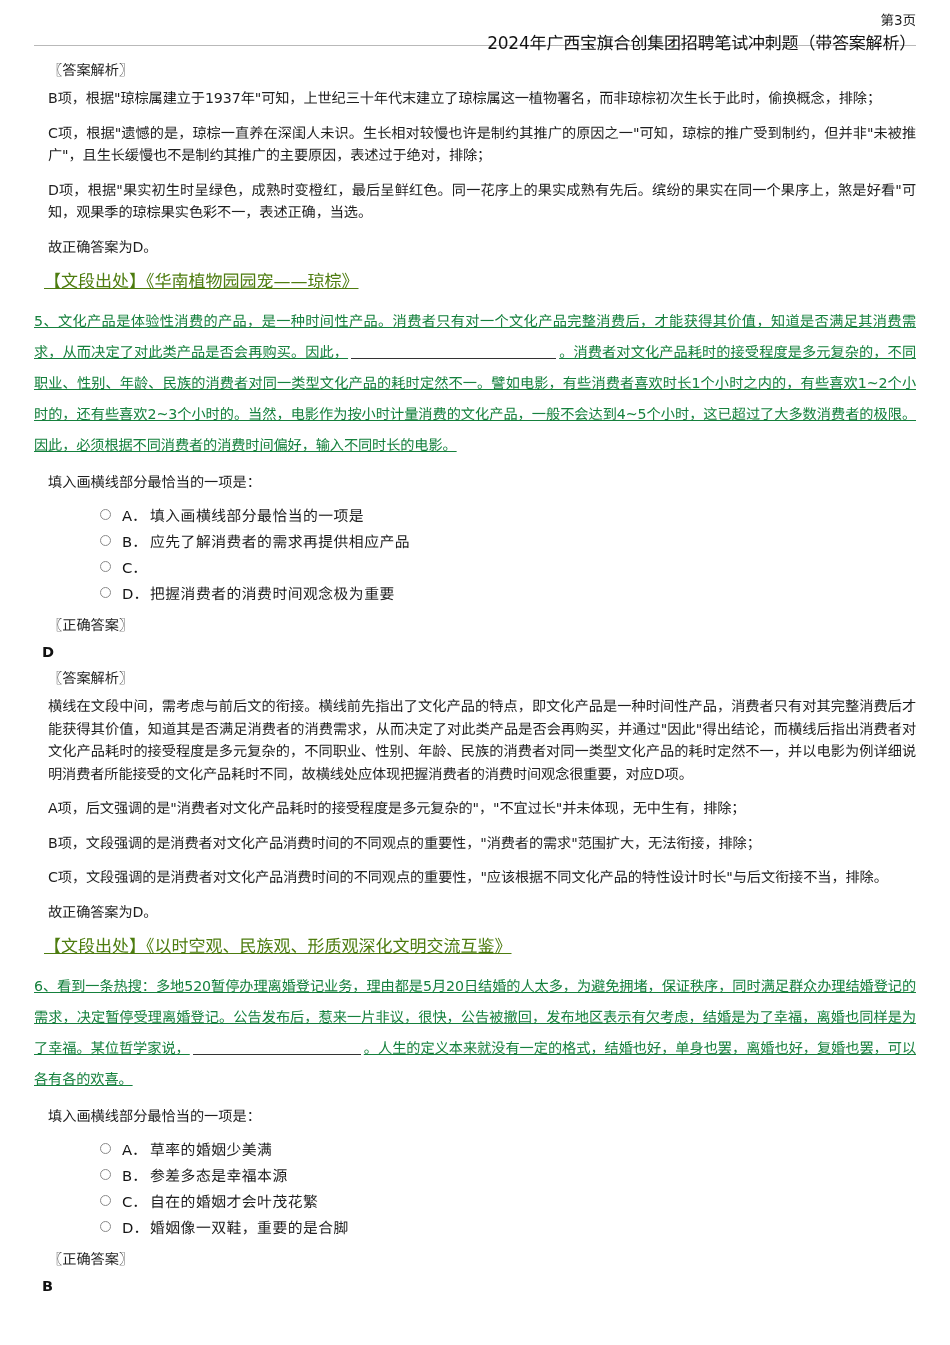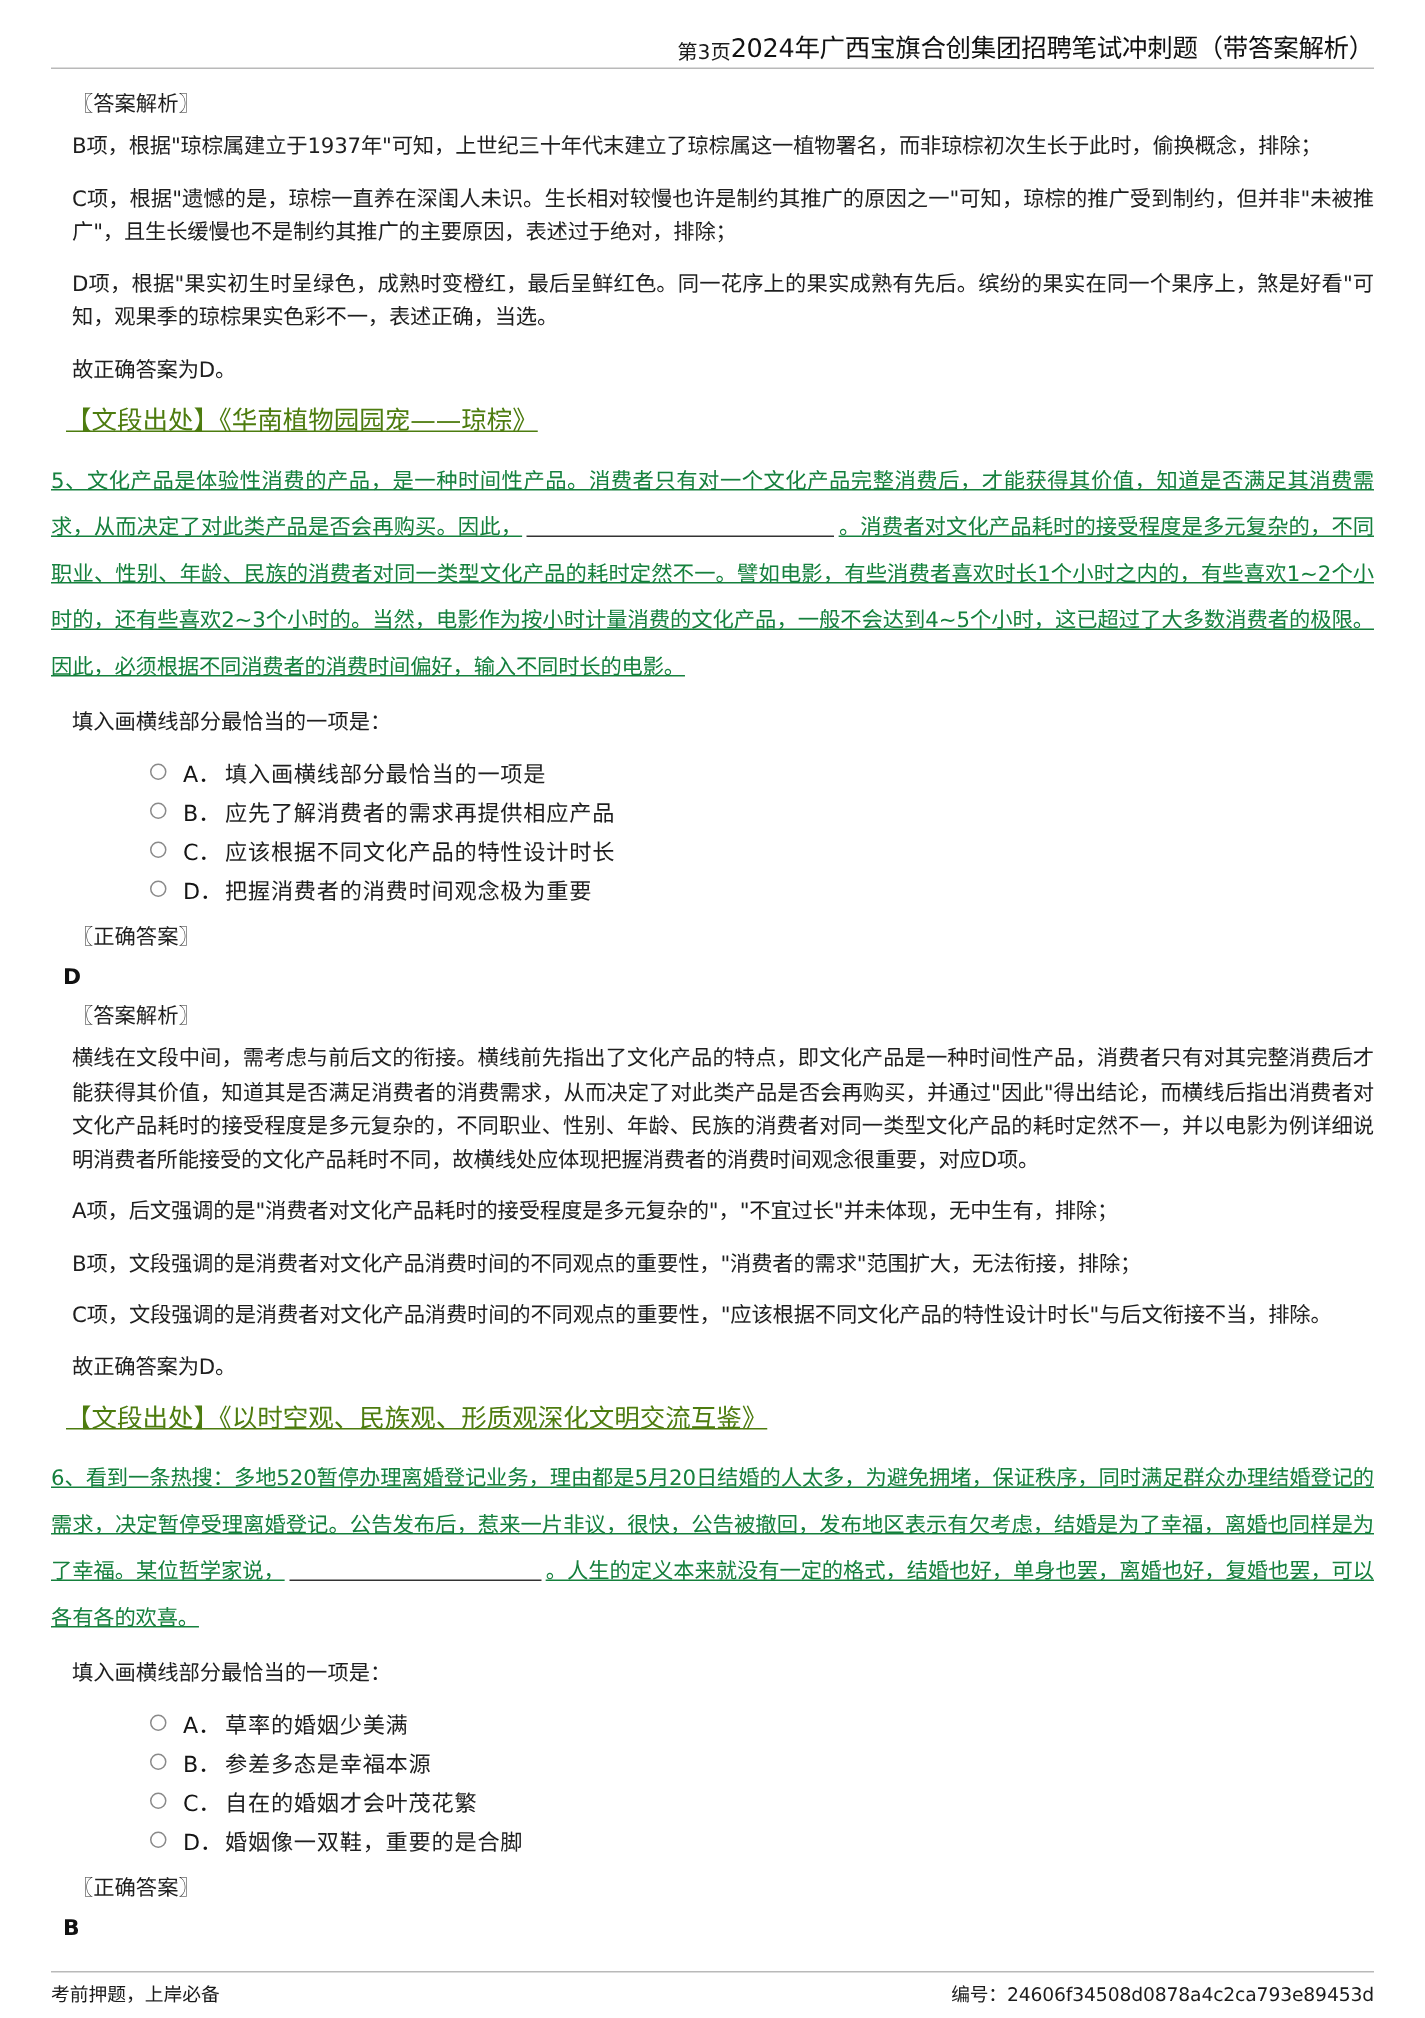--- a/index.html
+++ b/index.html
@@ -23,23 +23,24 @@
     padding: 0 34px;
   }
 
   
   .header {
     position: relative;
     height: 34px;
     border-bottom: 1px solid #b9b9b9;
     display: flex;
     align-items: flex-end;
-    justify-content: flex-end;
+    justify-content: flex-start;
     padding-bottom: 2px;
     margin: 9px 0 0 0;
+    flex-direction: column;
   }
   .header-left {
     font-size: 13.5px;
     color: #1b1b1b;
     letter-spacing: 0px;
     white-space: nowrap;
   }
   .header-right {
     font-size: 17px;
     color: #111;
@@ -192,21 +193,20 @@
         <span class="opt-text">填入画横线部分最恰当的一项是</span>
       </div>
       <div class="option">
         <span class="radio"></span>
         <span class="opt-key">B．</span>
         <span class="opt-text">应先了解消费者的需求再提供相应产品</span>
       </div>
       <div class="option">
         <span class="radio"></span>
         <span class="opt-key">C．</span>
-        <span class="opt-text">应该根据不同文化产品的特性设计时长</span>
       </div>
       <div class="option">
         <span class="radio"></span>
         <span class="opt-key">D．</span>
         <span class="opt-text">把握消费者的消费时间观念极为重要</span>
       </div>
     </div>
 
     <div class="bracket-line">〖正确答案〗</div>
     <div class="answer-letter">D</div>
@@ -247,18 +247,14 @@
         <span class="opt-key">D．</span>
         <span class="opt-text">婚姻像一双鞋，重要的是合脚</span>
       </div>
     </div>
 
     <div class="bracket-line">〖正确答案〗</div>
     <div class="answer-letter">B</div>
 
   </div>
 
-  <div class="footer">
-    <div class="footer-left">考前押题，上岸必备</div>
-    <div class="footer-right"><span>编号：</span><span>24606f34508d0878a4c2ca793e89453d</span></div>
-  </div>
 
 </div>
 
 </body></html>

